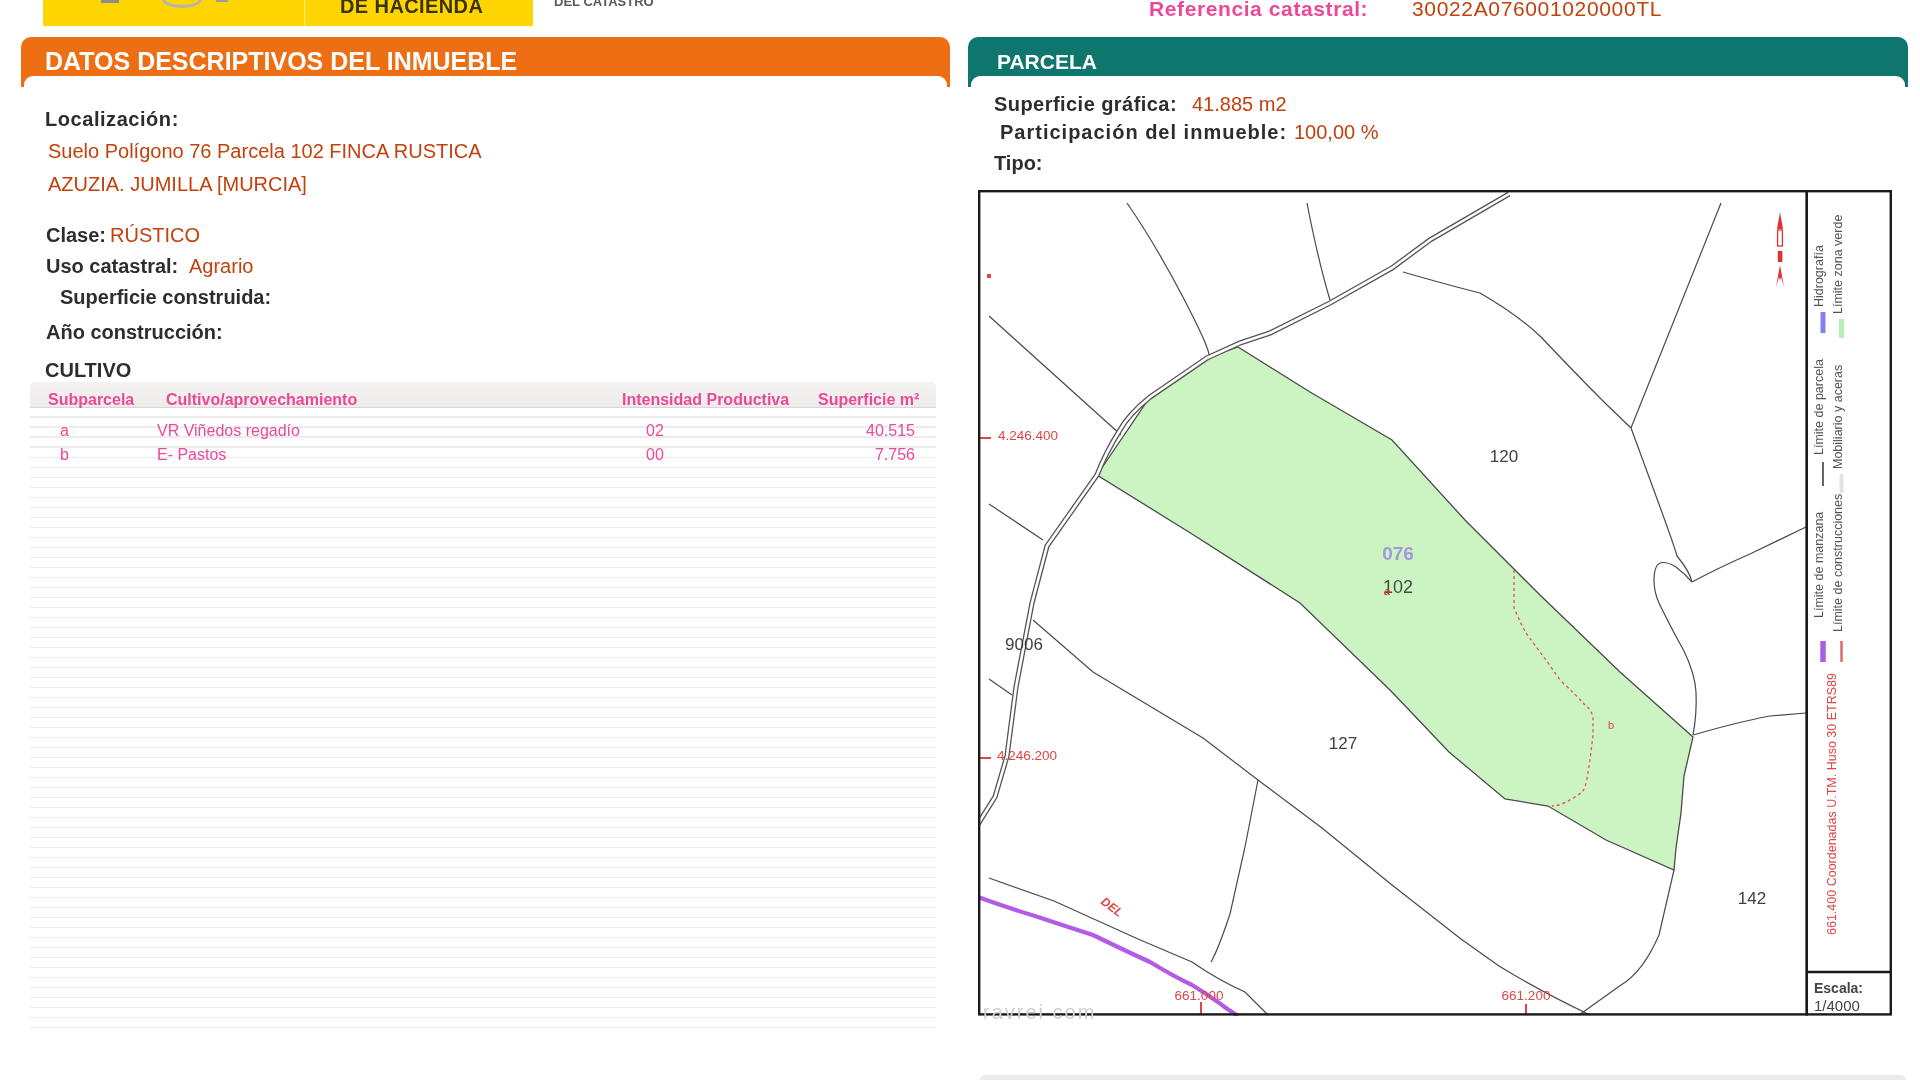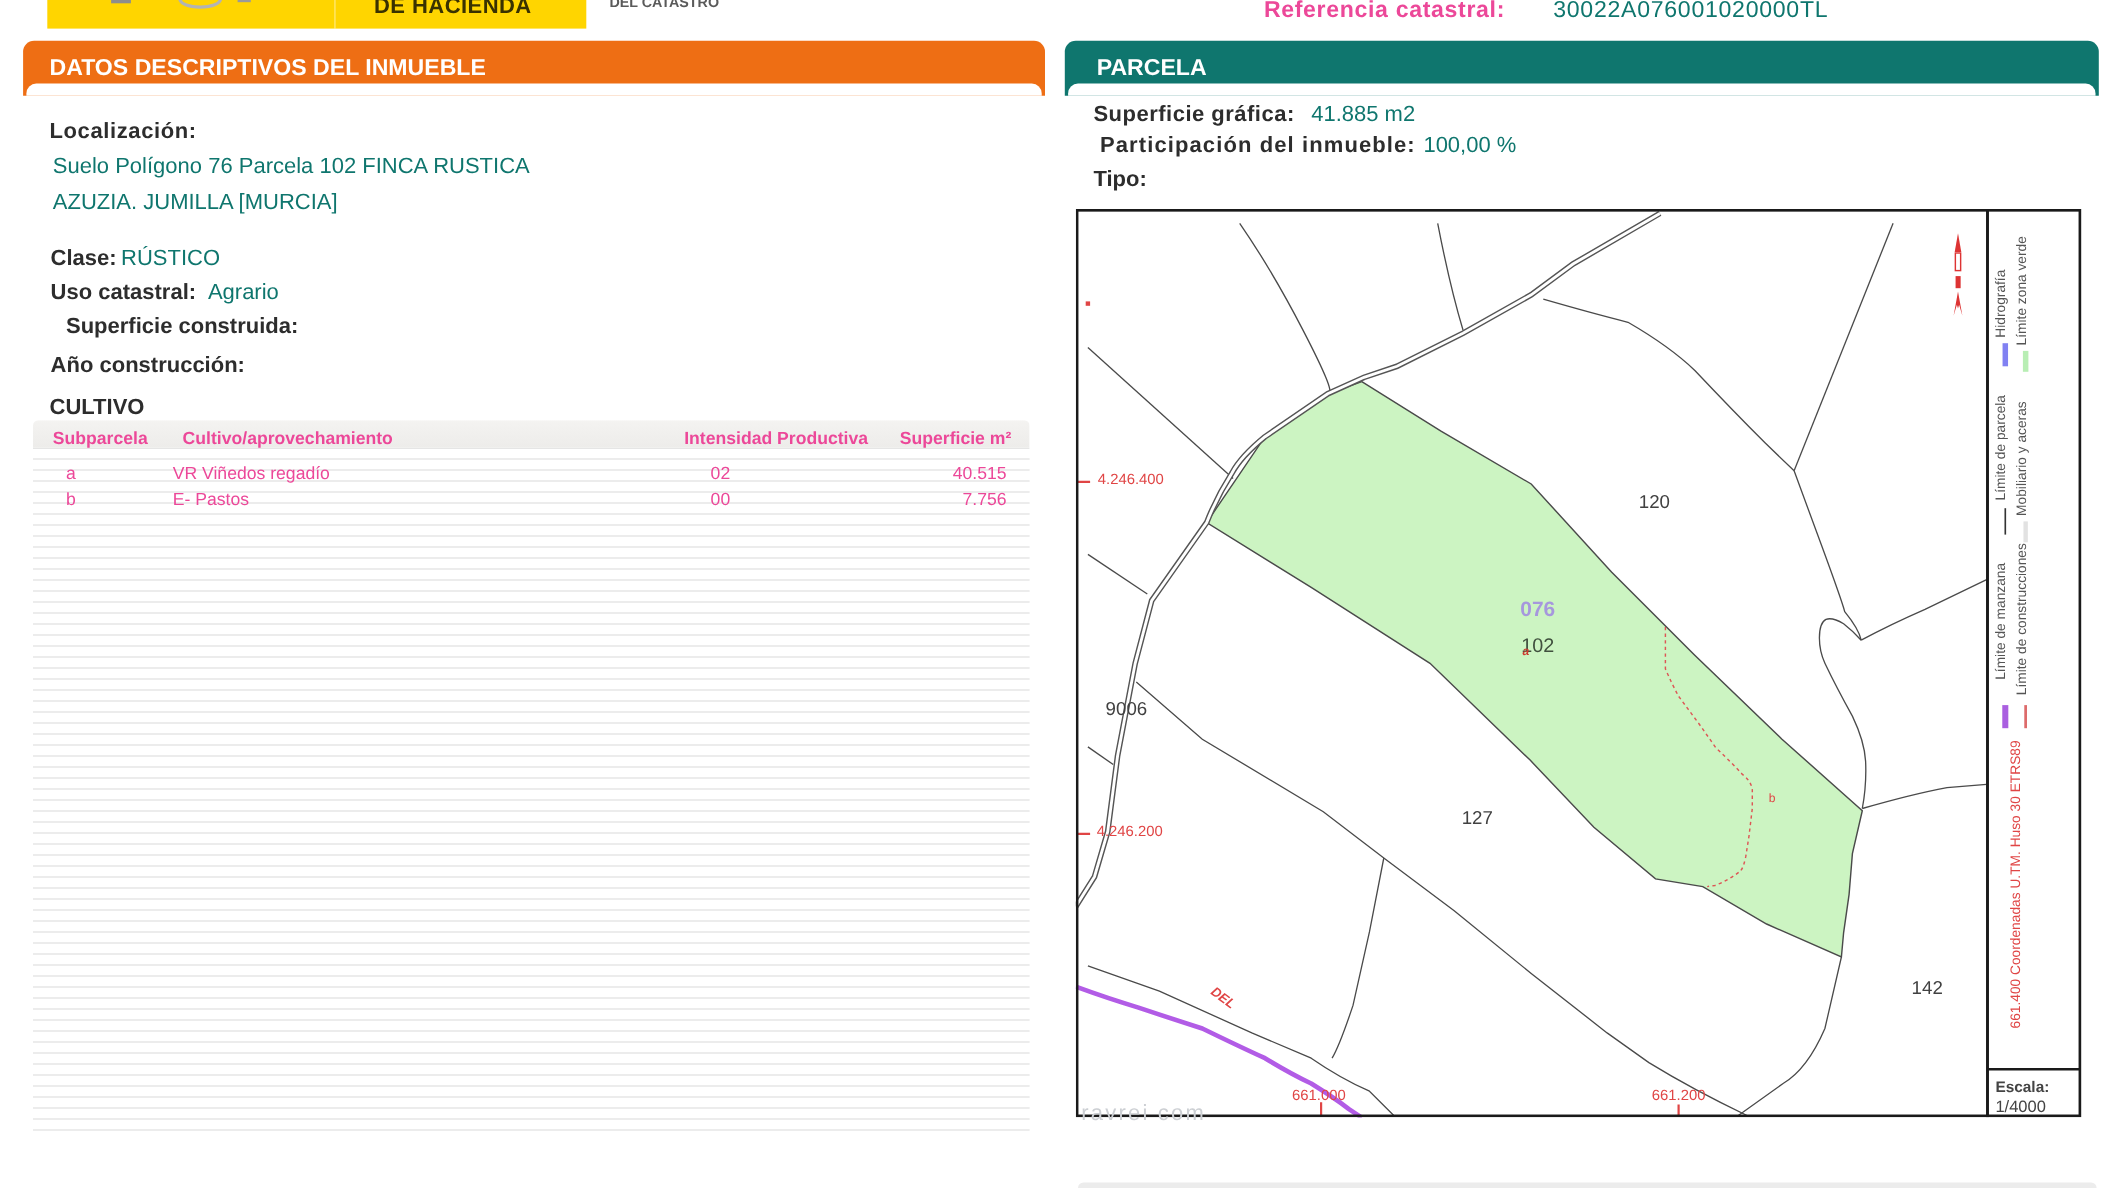--- a/index.html
+++ b/index.html
@@ -1,39 +1,39 @@
 <!DOCTYPE html>
 <html><head>
 <meta charset="utf-8">
 <style>
   html,body{margin:0;padding:0;width:1920px;height:1080px;background:#fff;
     font-family:"Liberation Sans",sans-serif;overflow:hidden;position:relative;}
   .abs{position:absolute;}
   .b{font-weight:bold;}
-  .t{font-size:20px;color:#0f766e;white-space:nowrap;line-height:20px;}
+  .t{font-size:20px;color:#c2410c;white-space:nowrap;line-height:20px;}
   .lbl{font-weight:bold;color:#2d2d2d;}
   .hc{font-size:16px;color:#ec4899;line-height:16px;white-space:nowrap;}
 </style>
 </head>
 <body>
 
 <div class="abs" style="left:43px;top:0;width:490px;height:26px;background:#ffd500;"></div>
 <div class="abs" style="left:304px;top:0;width:1px;height:26px;background:rgba(255,255,255,.55);"></div>
 <div class="abs" style="left:101px;top:0;width:18px;height:3px;background:#8d8d8d;"></div>
 <div class="abs" style="left:162px;top:-10px;width:34px;height:12px;border:3px solid #b3b3b3;border-radius:50%;background:#ffd500;"></div>
 <div class="abs" style="left:216px;top:0;width:12px;height:2px;background:#9a9a9a;"></div>
 <div class="abs b" style="left:340px;top:-1px;font-size:20px;line-height:14px;color:#3a3200;letter-spacing:.4px;">DE HACIENDA</div>
 <div class="abs b" style="left:554px;top:-5px;font-size:13px;line-height:13px;color:#5a5a5a;">DEL CATASTRO</div>
 
 <div class="abs t b" style="left:1149px;top:-1px;font-size:21px;color:#ec4899;letter-spacing:.6px;">Referencia catastral:</div>
 <div class="abs t" style="left:1412px;top:-1px;font-size:21px;letter-spacing:.65px;">30022A076001020000TL</div>
 
 <div class="abs" style="left:21px;top:37px;width:929px;height:50px;background:#ee6e14;border-radius:10px 10px 0 0;">
   <div class="abs" style="left:3px;right:3px;top:39px;height:11px;background:#fff;border-radius:9px 9px 0 0;"></div>
-  <div class="abs b" style="left:24px;top:14px;font-size:21px;line-height:21px;color:#fff;">DATOS DESCRIPTIVOS DEL INMUEBLE</div>
+  <div class="abs b" style="left:24px;top:14px;font-size:25px;line-height:21px;color:#fff;">DATOS DESCRIPTIVOS DEL INMUEBLE</div>
 </div>
 
 <div class="abs" style="left:968px;top:37px;width:940px;height:50px;background:#0f766e;border-radius:10px 10px 0 0;">
   <div class="abs" style="left:3px;right:3px;top:39px;height:11px;background:#fff;border-radius:9px 9px 0 0;"></div>
   <div class="abs b" style="left:29px;top:14px;font-size:21px;line-height:21px;color:#fff;">PARCELA</div>
 </div>
 
 <div class="abs t lbl" style="left:45px;top:109px;letter-spacing:.55px;">Localización:</div>
 <div class="abs t" style="left:48px;top:141px;">Suelo Polígono 76 Parcela 102 FINCA RUSTICA</div>
 <div class="abs t" style="left:48px;top:174px;">AZUZIA. JUMILLA [MURCIA]</div>

